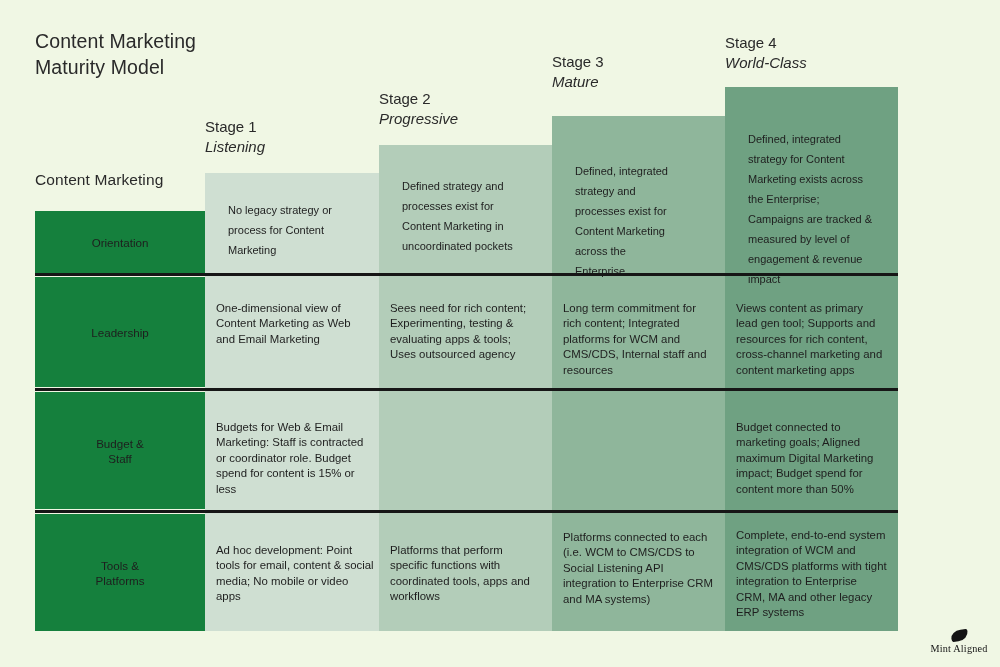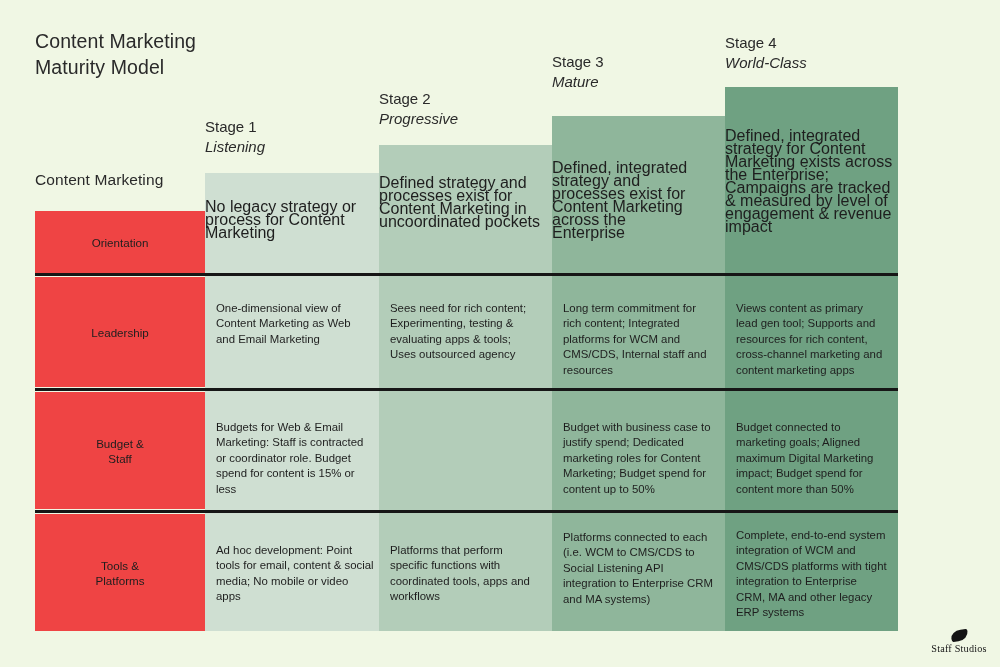--- a/index.html
+++ b/index.html
@@ -71,32 +71,32 @@
     font-size: 11.4px;
     line-height: 15.4px;
     color: #1e1e1e;
     overflow: hidden;
   }
 
   
   .col-head-cell {
     position: absolute;
     box-sizing: border-box;
-    padding: 0 0;
-    font-size: 16px;
-    line-height: 13px;
+    padding: 0 23px;
+    font-size: 11px;
+    line-height: 20px;
     color: #1e1e1e;
   }
 
   
   .rowlabel {
     position: absolute;
     left: 35px;
     width: 170px;
-    background: #ef4444;
+    background: #15803d;
     display: flex;
     align-items: center;
     justify-content: center;
     text-align: center;
     font-size: 11.6px;
     line-height: 15px;
     color: #1e1e1e;
     white-space: pre-line;
     box-sizing: border-box;
   }
@@ -178,30 +178,29 @@
   <div class="col-head-cell" style="left:379px; top:176px; width:173px;">Defined strategy and processes exist for Content Marketing in uncoordinated pockets</div>
   <div class="col-head-cell" style="left:552px; top:161px; width:146px;">Defined, integrated strategy and processes exist for Content Marketing across the Enterprise</div>
   <div class="col-head-cell" style="left:725px; top:129px; width:173px;">Defined, integrated strategy for Content Marketing exists across the Enterprise; Campaigns are tracked &amp; measured by level of engagement &amp; revenue impact</div>
 
   <div class="col-cell" style="left:205px; top:301px; width:174px;">One-dimensional view of Content Marketing as Web and Email Marketing</div>
   <div class="col-cell" style="left:379px; top:301px; width:168px;">Sees need for rich content; Experimenting, testing &amp; evaluating apps &amp; tools; Uses outsourced agency</div>
   <div class="col-cell" style="left:552px; top:301px; width:173px;">Long term commitment for rich content; Integrated platforms for WCM and CMS/CDS, Internal staff and resources</div>
   <div class="col-cell" style="left:725px; top:301px; width:173px;">Views content as primary lead gen tool; Supports and resources for rich content, cross-channel marketing and content marketing apps</div>
 
   <div class="col-cell" style="left:205px; top:420px; width:174px;">Budgets for Web &amp; Email Marketing: Staff is contracted or coordinator role. Budget spend for content is 15% or less</div>
-  <div class="col-cell" style="left:552px; top:420px; width:173px;">Budget with business case to justify spend; Dedicated marketing roles for Content Marketing; Budget spend for content up to 50%</div>
   <div class="col-cell" style="left:725px; top:420px; width:173px;">Budget connected to marketing goals; Aligned maximum Digital Marketing impact; Budget spend for content more than 50%</div>
 
   <div class="col-cell" style="left:205px; top:543px; width:182px;">Ad hoc development: Point tools for email, content &amp; social media; No mobile or video apps</div>
   <div class="col-cell" style="left:379px; top:543px; width:173px;">Platforms that perform specific functions with coordinated tools, apps and workflows</div>
   <div class="col-cell" style="left:552px; top:530px; width:173px;">Platforms connected to each (i.e. WCM to CMS/CDS to Social Listening API integration to Enterprise CRM and MA systems)</div>
   <div class="col-cell" style="left:725px; top:528px; width:173px;">Complete, end-to-end system integration of WCM and CMS/CDS platforms with tight integration to Enterprise CRM, MA and other legacy ERP systems</div>
 
   <div class="rowrule" style="top:273px;"></div>
   <div class="rowrule" style="top:388px;"></div>
   <div class="rowrule" style="top:510px;"></div>
 
   <div class="logo">
     <span class="leaf"></span>
-    <span class="logo-text">Staff Studios</span>
+    <span class="logo-text">Mint Aligned</span>
   </div>
 
 </div>
 
 </body></html>

